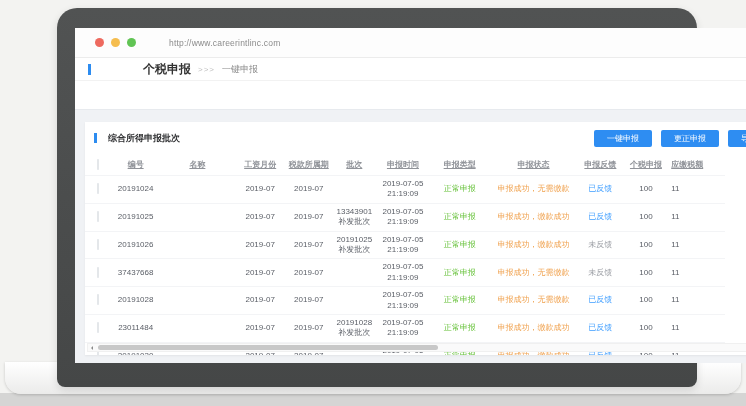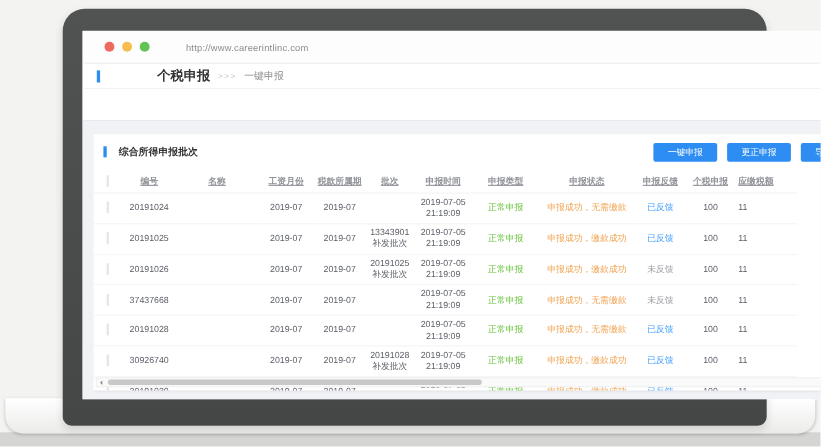--- a/index.html
+++ b/index.html
@@ -210,21 +210,21 @@
     <td></td>
     <td>2019-07-05 21:19:09</td>
     <td class="type">正常申报</td>
     <td class="status">申报成功，无需缴款</td>
     <td class="fb fb-yes">已反馈</td>
     <td>100</td>
     <td class="extra-col">11</td>
   </tr>
                 <tr>
     <td><span class="checkbox"></span></td>
-    <td>30926740</td>
+    <td>23011484</td>
     <td><span class="name-pill"></span></td>
     <td>2019-07</td>
     <td>2019-07</td>
     <td>20191028 补发批次</td>
     <td>2019-07-05 21:19:09</td>
     <td class="type">正常申报</td>
     <td class="status">申报成功，缴款成功</td>
     <td class="fb fb-yes">已反馈</td>
     <td>100</td>
     <td class="extra-col">11</td>

